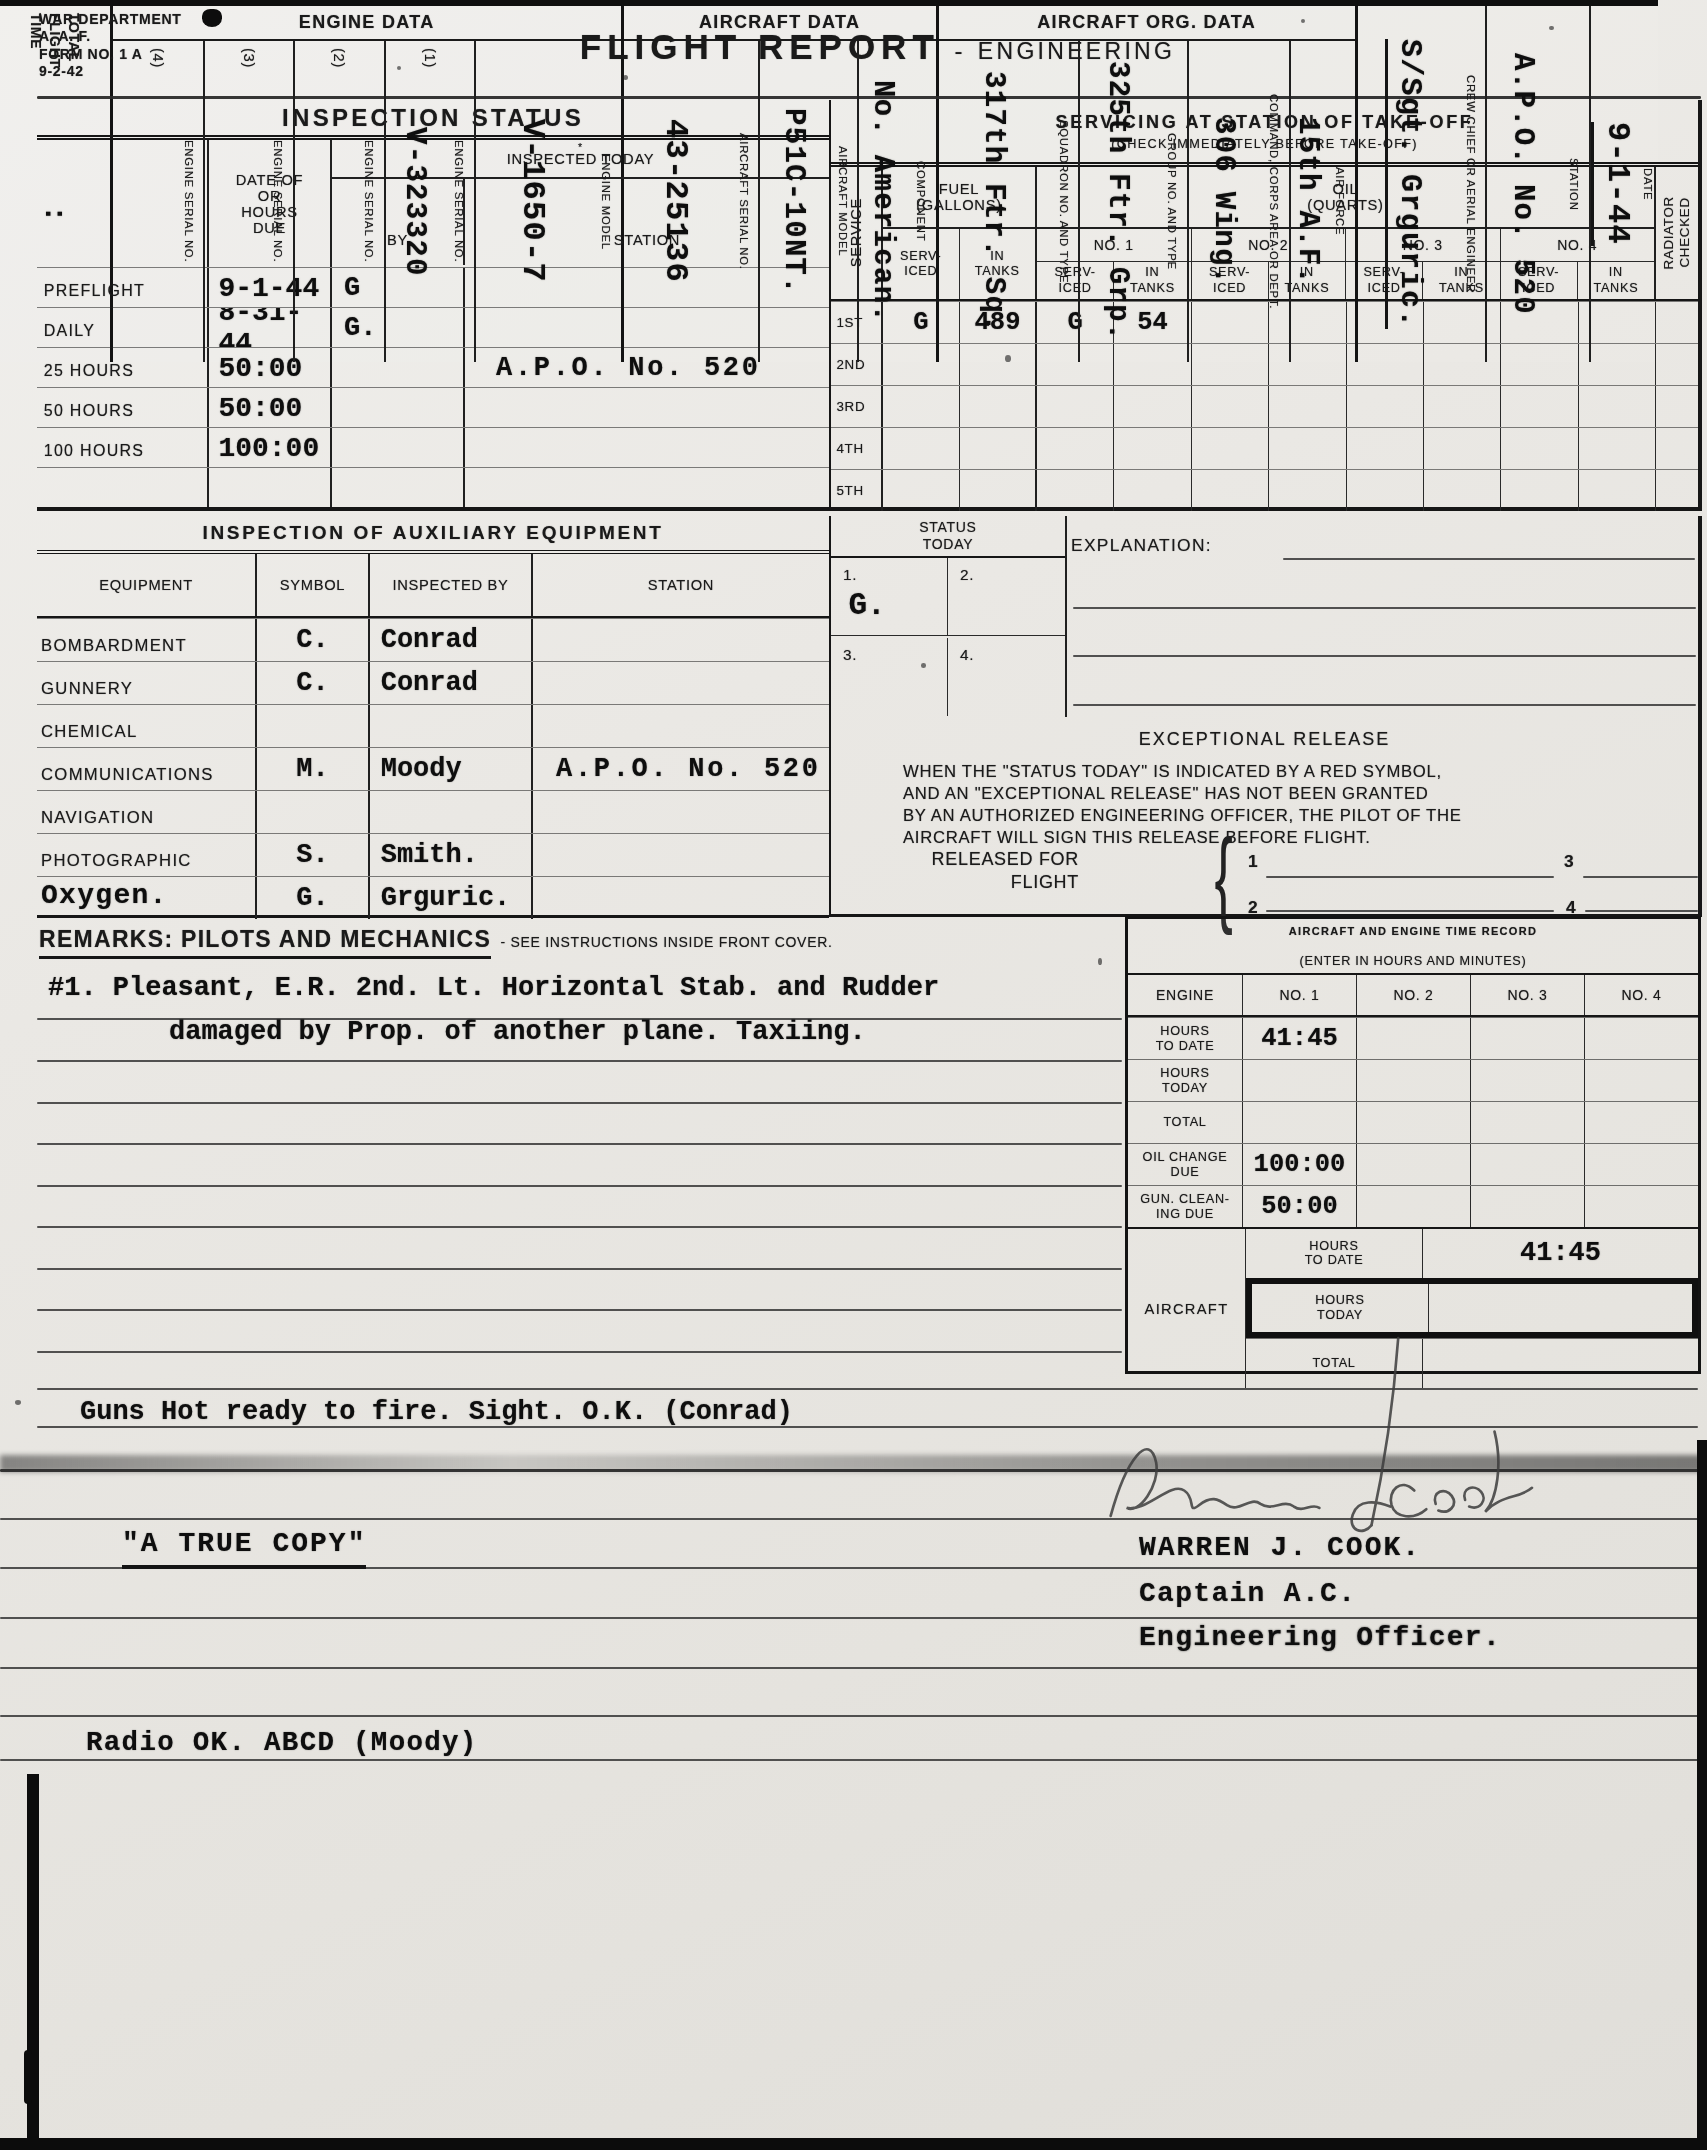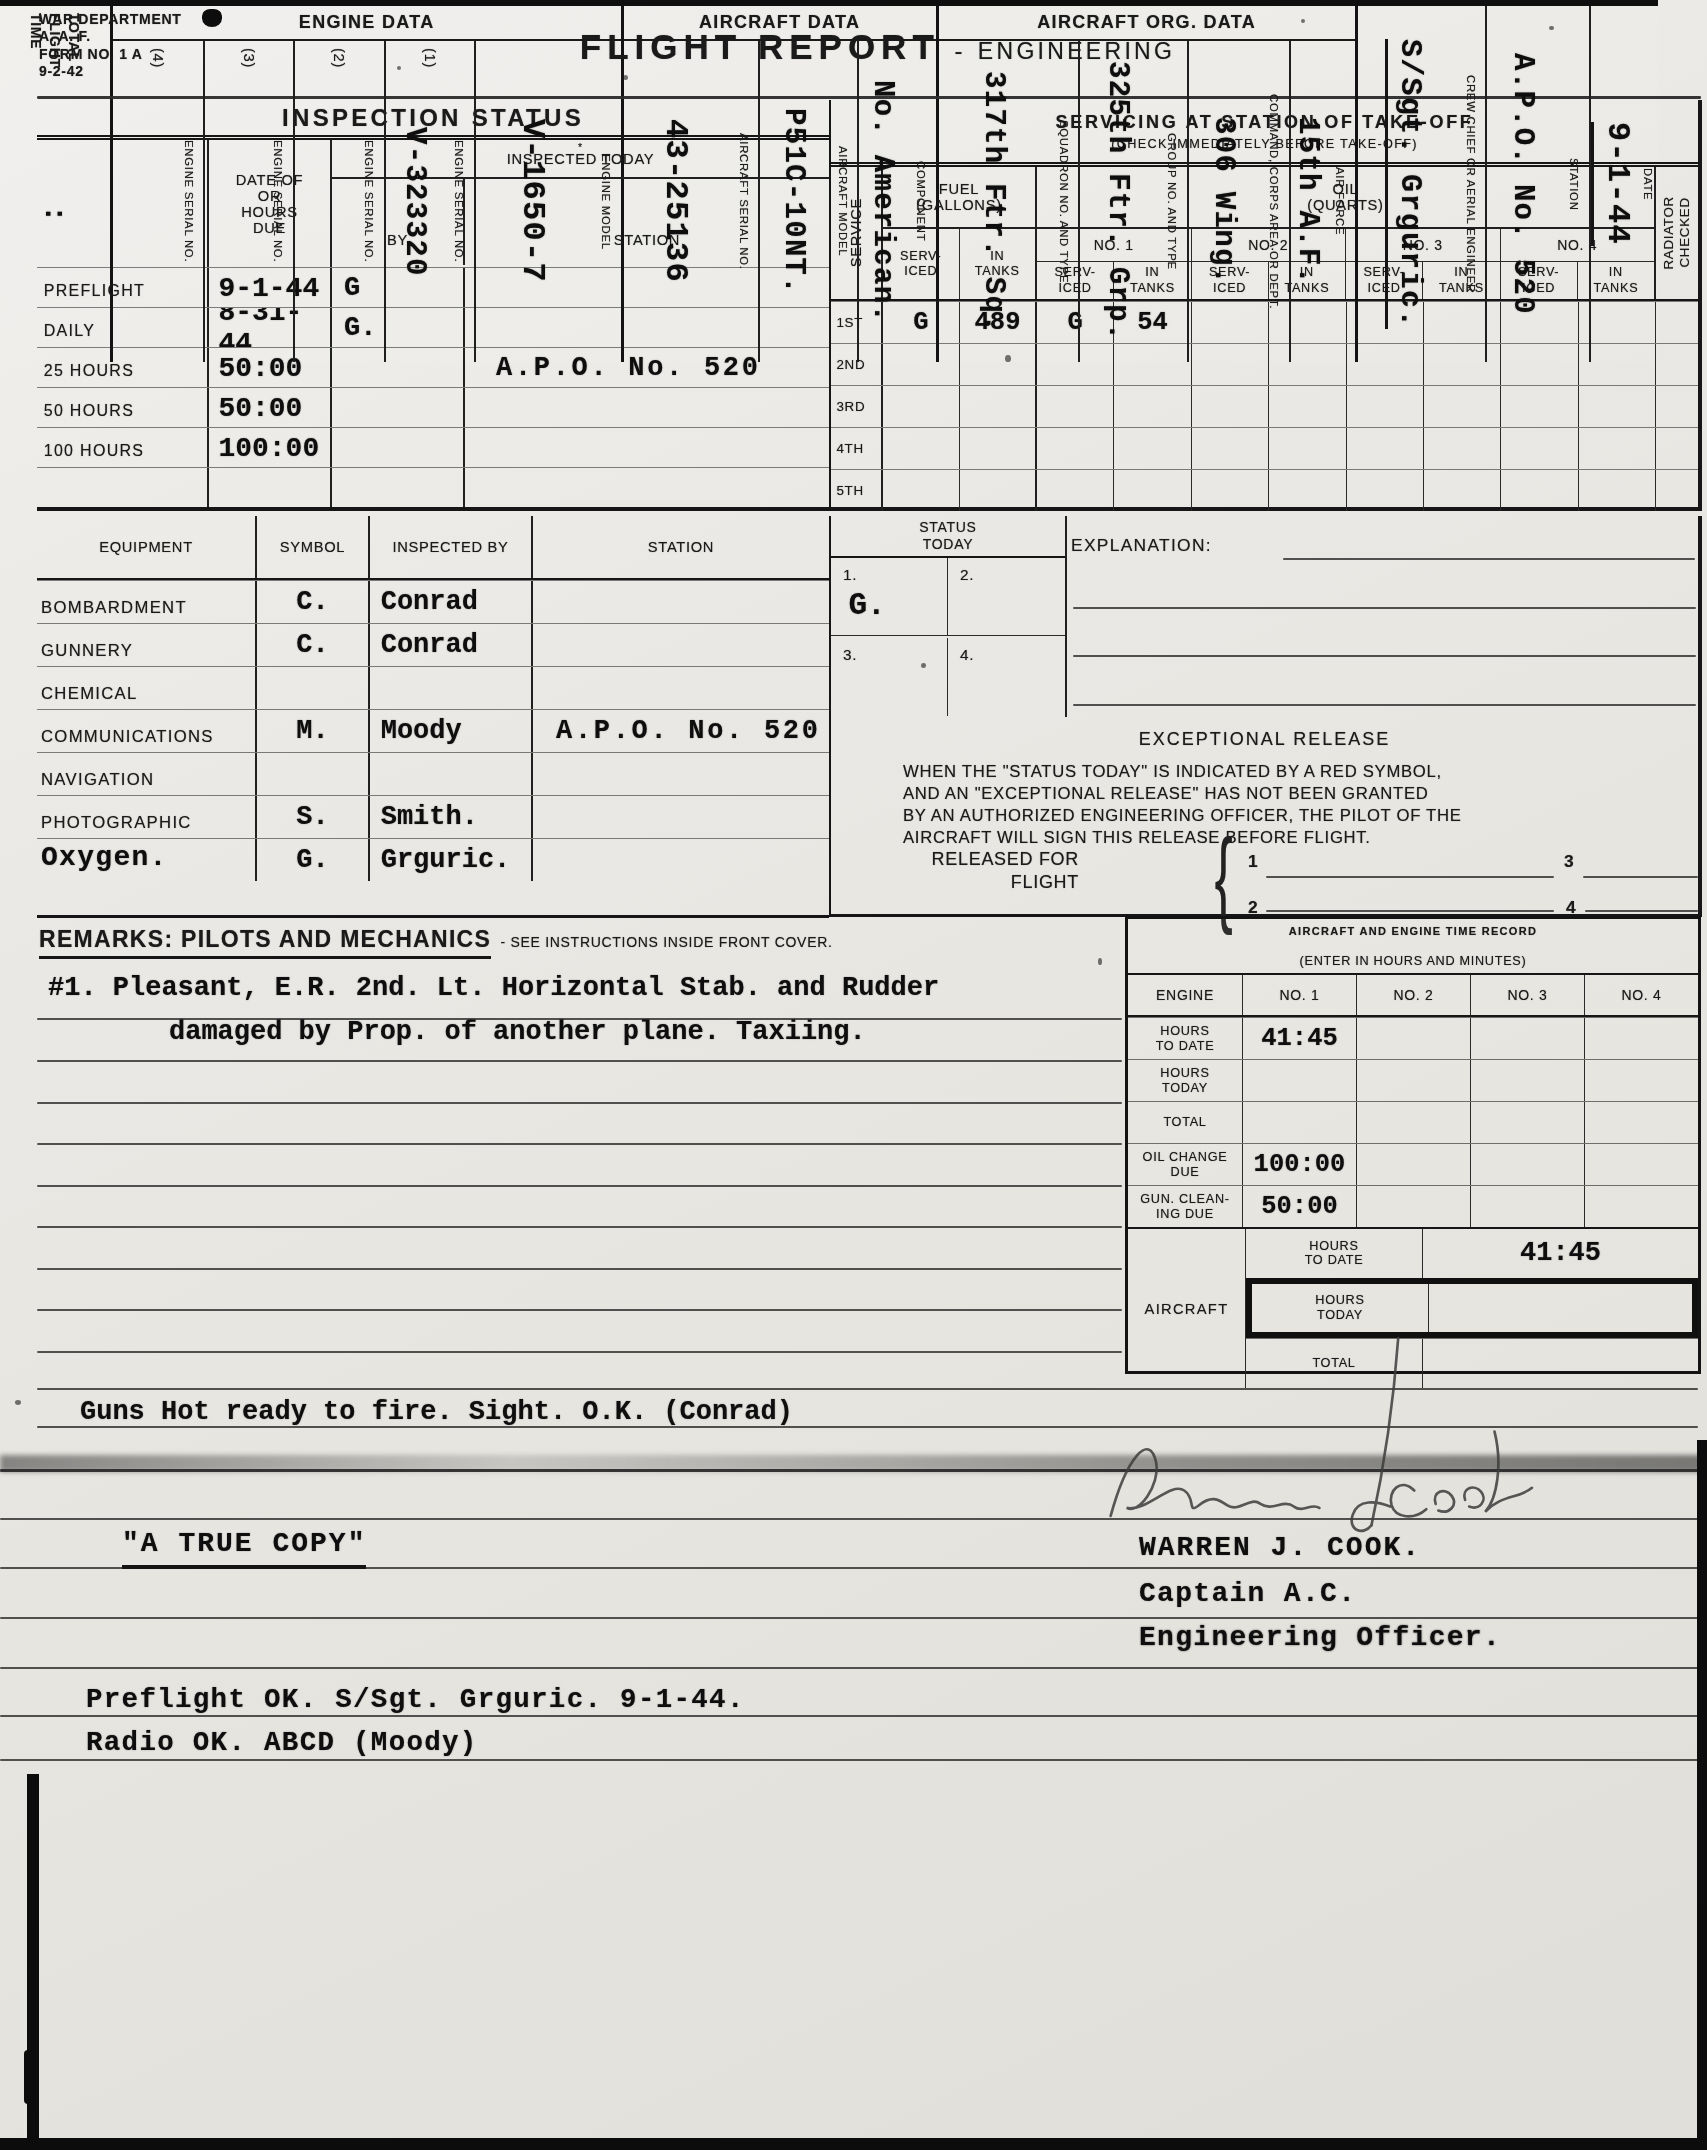--- a/index.html
+++ b/index.html
@@ -354,20 +354,21 @@
         <div class="oc typed"></div>
         <div class="oc typed"></div>
         <div class="oc typed"></div>
         <div class="oc typed"></div>
         <div class="oc typed"></div>
         <div class="rc typed"></div>
       </div>
   </div>
 
   <div id="aux" class="sec">
+    <div class="ttl cntr print">INSPECTION OF AUXILIARY EQUIPMENT</div>
     <div class="hdr">
       <div class="ax-eq cntr print">EQUIPMENT</div>
       <div class="ax-sy cntr print">SYMBOL</div>
       <div class="ax-in cntr print">INSPECTED BY</div>
       <div class="ax-st cntr print">STATION</div>
     </div>
     <div class="axrow">
         <div class="ax-eq print">BOMBARDMENT</div>
         <div class="ax-sy typed">C.</div>
         <div class="ax-in typed">Conrad</div>
@@ -569,21 +570,20 @@
       <path d="M524 260 C 518 242, 538 234, 548 248 C 558 262, 544 276, 528 270"></path>
       <path d="M568 254 C 562 236, 582 230, 592 242 C 602 254, 590 270, 574 264"></path>
       <path d="M612 152 C 624 200, 616 252, 598 272 C 622 246, 650 252, 668 236"></path>
     </g>
   </svg>
 
   <div class="abs typed" style="left:122px;top:1528px;font-size:28px;letter-spacing:2px;border-bottom:4.7px solid #141414;padding-bottom:6px">"A TRUE COPY"</div>
   <div class="abs typed" style="left:1139px;top:1532px;font-size:28px;letter-spacing:2px">WARREN J. COOK.</div>
   <div class="abs typed" style="left:1139px;top:1578px;font-size:28px;letter-spacing:1.3px">Captain A.C.</div>
   <div class="abs typed" style="left:1139px;top:1622px;font-size:28px;letter-spacing:1.3px;text-shadow:0 0 2px rgba(0,0,0,.7)">Engineering Officer.</div>
-  <div class="abs typed" style="left:86px;top:1684px;font-size:27.5px;letter-spacing:1.3px">Preflight OK. S/Sgt. Grguric.  9-1-44.</div>
   <div class="abs typed" style="left:86px;top:1727px;font-size:27.5px;letter-spacing:1.3px">Radio OK.  ABCD (Moody)</div>
 
   <div id="bottom">
     <div class="vcol first" style="width:110px">
       <div class="ventry">
         <span class="vert pre print abs" style="top:6.7px;left:50%;transform:translateX(-50%);font-size:14px;line-height:19px;font-weight:700">TOTAL
 FLIGHT
 TIME</span>
         <span class="vert vt typed abs" style="top:56%;left:34%">:</span>
       </div>

